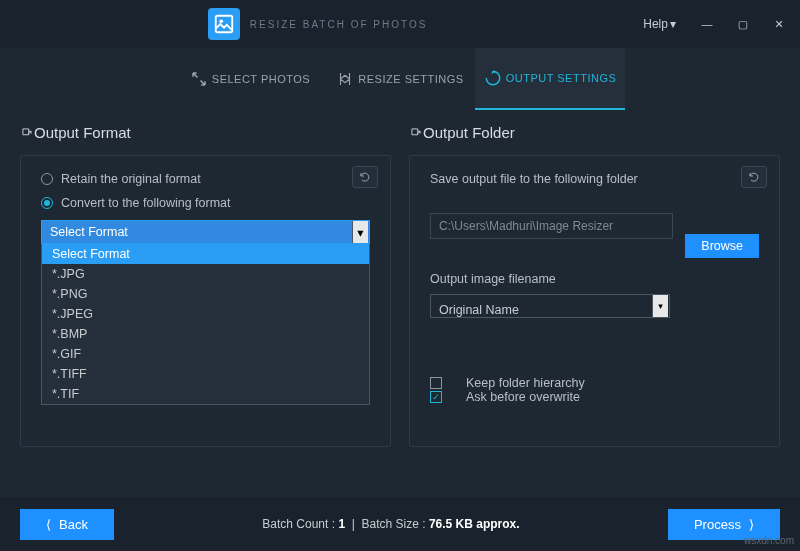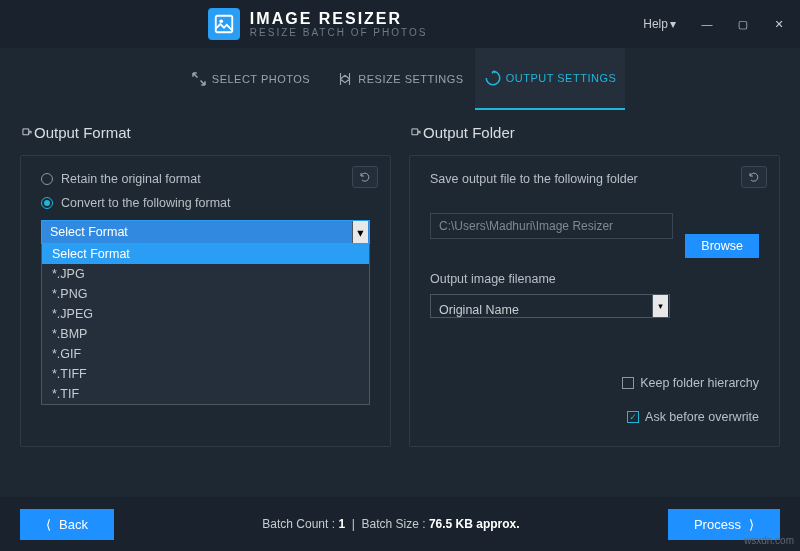--- a/index.html
+++ b/index.html
@@ -46,21 +46,21 @@
   .dropdown .opt { padding:3px 10px; font-size:12.5px; color:#c7ccd1; cursor:pointer;}
   .dropdown .opt.hi { background:#2a9df4; color:#fff; }
 
   .field-label { font-size:12.5px; color:#b9bfc6; margin-bottom:8px; }
   .path-row { display:flex; gap:12px; align-items:center; margin-bottom:14px;}
   .path-input { flex:1; height:26px; border:1px solid #3a4654; background:transparent; color:#7f8893; font-size:12px; padding:0 8px; }
   .browse-btn { background:#1e90ff; color:#fff; font-size:12.5px; padding:5px 16px; border:none; cursor:pointer;margin-top:40px;}
   .name-select { width:240px; height:24px; border:1px solid #4a5662; background:transparent; display:flex; align-items:flex-end; padding:0 8px; font-size:12.5px; justify-content:space-between; cursor:pointer; margin-bottom: 58px;}
   .name-select .arrow-box2 { width:16px; height:22px; background:#e8e8e8; color:#000; margin-right:-7px; display:flex; align-items:center; justify-content:center; font-size:9px; border-left:1px solid #4a5662;}
 
-  .check-row { display:flex; align-items:center; gap:6px; font-size:12.5px; color:#b9bfc6; margin-top:20px; cursor:pointer;justify-content:flex-end;}
+  .check-row { display:flex; align-items:center; gap:24px; font-size:12.5px; color:#b9bfc6; margin-top:0; cursor:pointer;}
   .cbox { width:12px; height:12px; border:1.5px solid #8c96a2; display:inline-flex; align-items:center; justify-content:center; font-size:9px;}
   .cbox.chk { border-color:#1fb6d9; color:#1fb6d9; }
 
   
   .footer { position:absolute; bottom:0; left:0; right:0; height:54px; background:#1a232d; display:flex; align-items:center; padding:0 20px; justify-content:space-between;}
   .btn { background:#1e90ff; color:#fff; border:none; font-size:13px; padding:8px 26px; cursor:pointer; display:flex; align-items:center; gap:8px;}
   .status { font-size:12px; color:#c7ccd1; }
   .status b { color:#fff; font-weight:600;}
   .watermark { position:absolute; bottom:5px; right:6px; font-size:10px; color:#5d6874;}
 </style>
@@ -70,21 +70,20 @@
 <div class="titlebar">
   <div class="tb-center">
     <div class="logo">
       <svg viewBox="0 0 24 24">
           <rect x="3" y="3" width="18" height="18" rx="2" fill="none" stroke="#fff" stroke-width="2"></rect>
           <circle cx="9" cy="9" r="2" fill="#fff"></circle>
           <path d="M3 17l5-5 4 4 3-3 6 6" fill="none" stroke="#fff" stroke-width="2"></path>
         </svg>
     </div>
     <div class="title-text">
-      <span class="title-main">IMAGE RESIZER</span>
       <span class="title-sub">RESIZE BATCH OF PHOTOS</span>
     </div>
   </div>
   <div class="tb-right">
     <div class="help">
       <span>Help</span>
       <span>▾</span>
     </div>
     <div class="win-btn">—</div>
     <div class="win-btn">▢</div>

